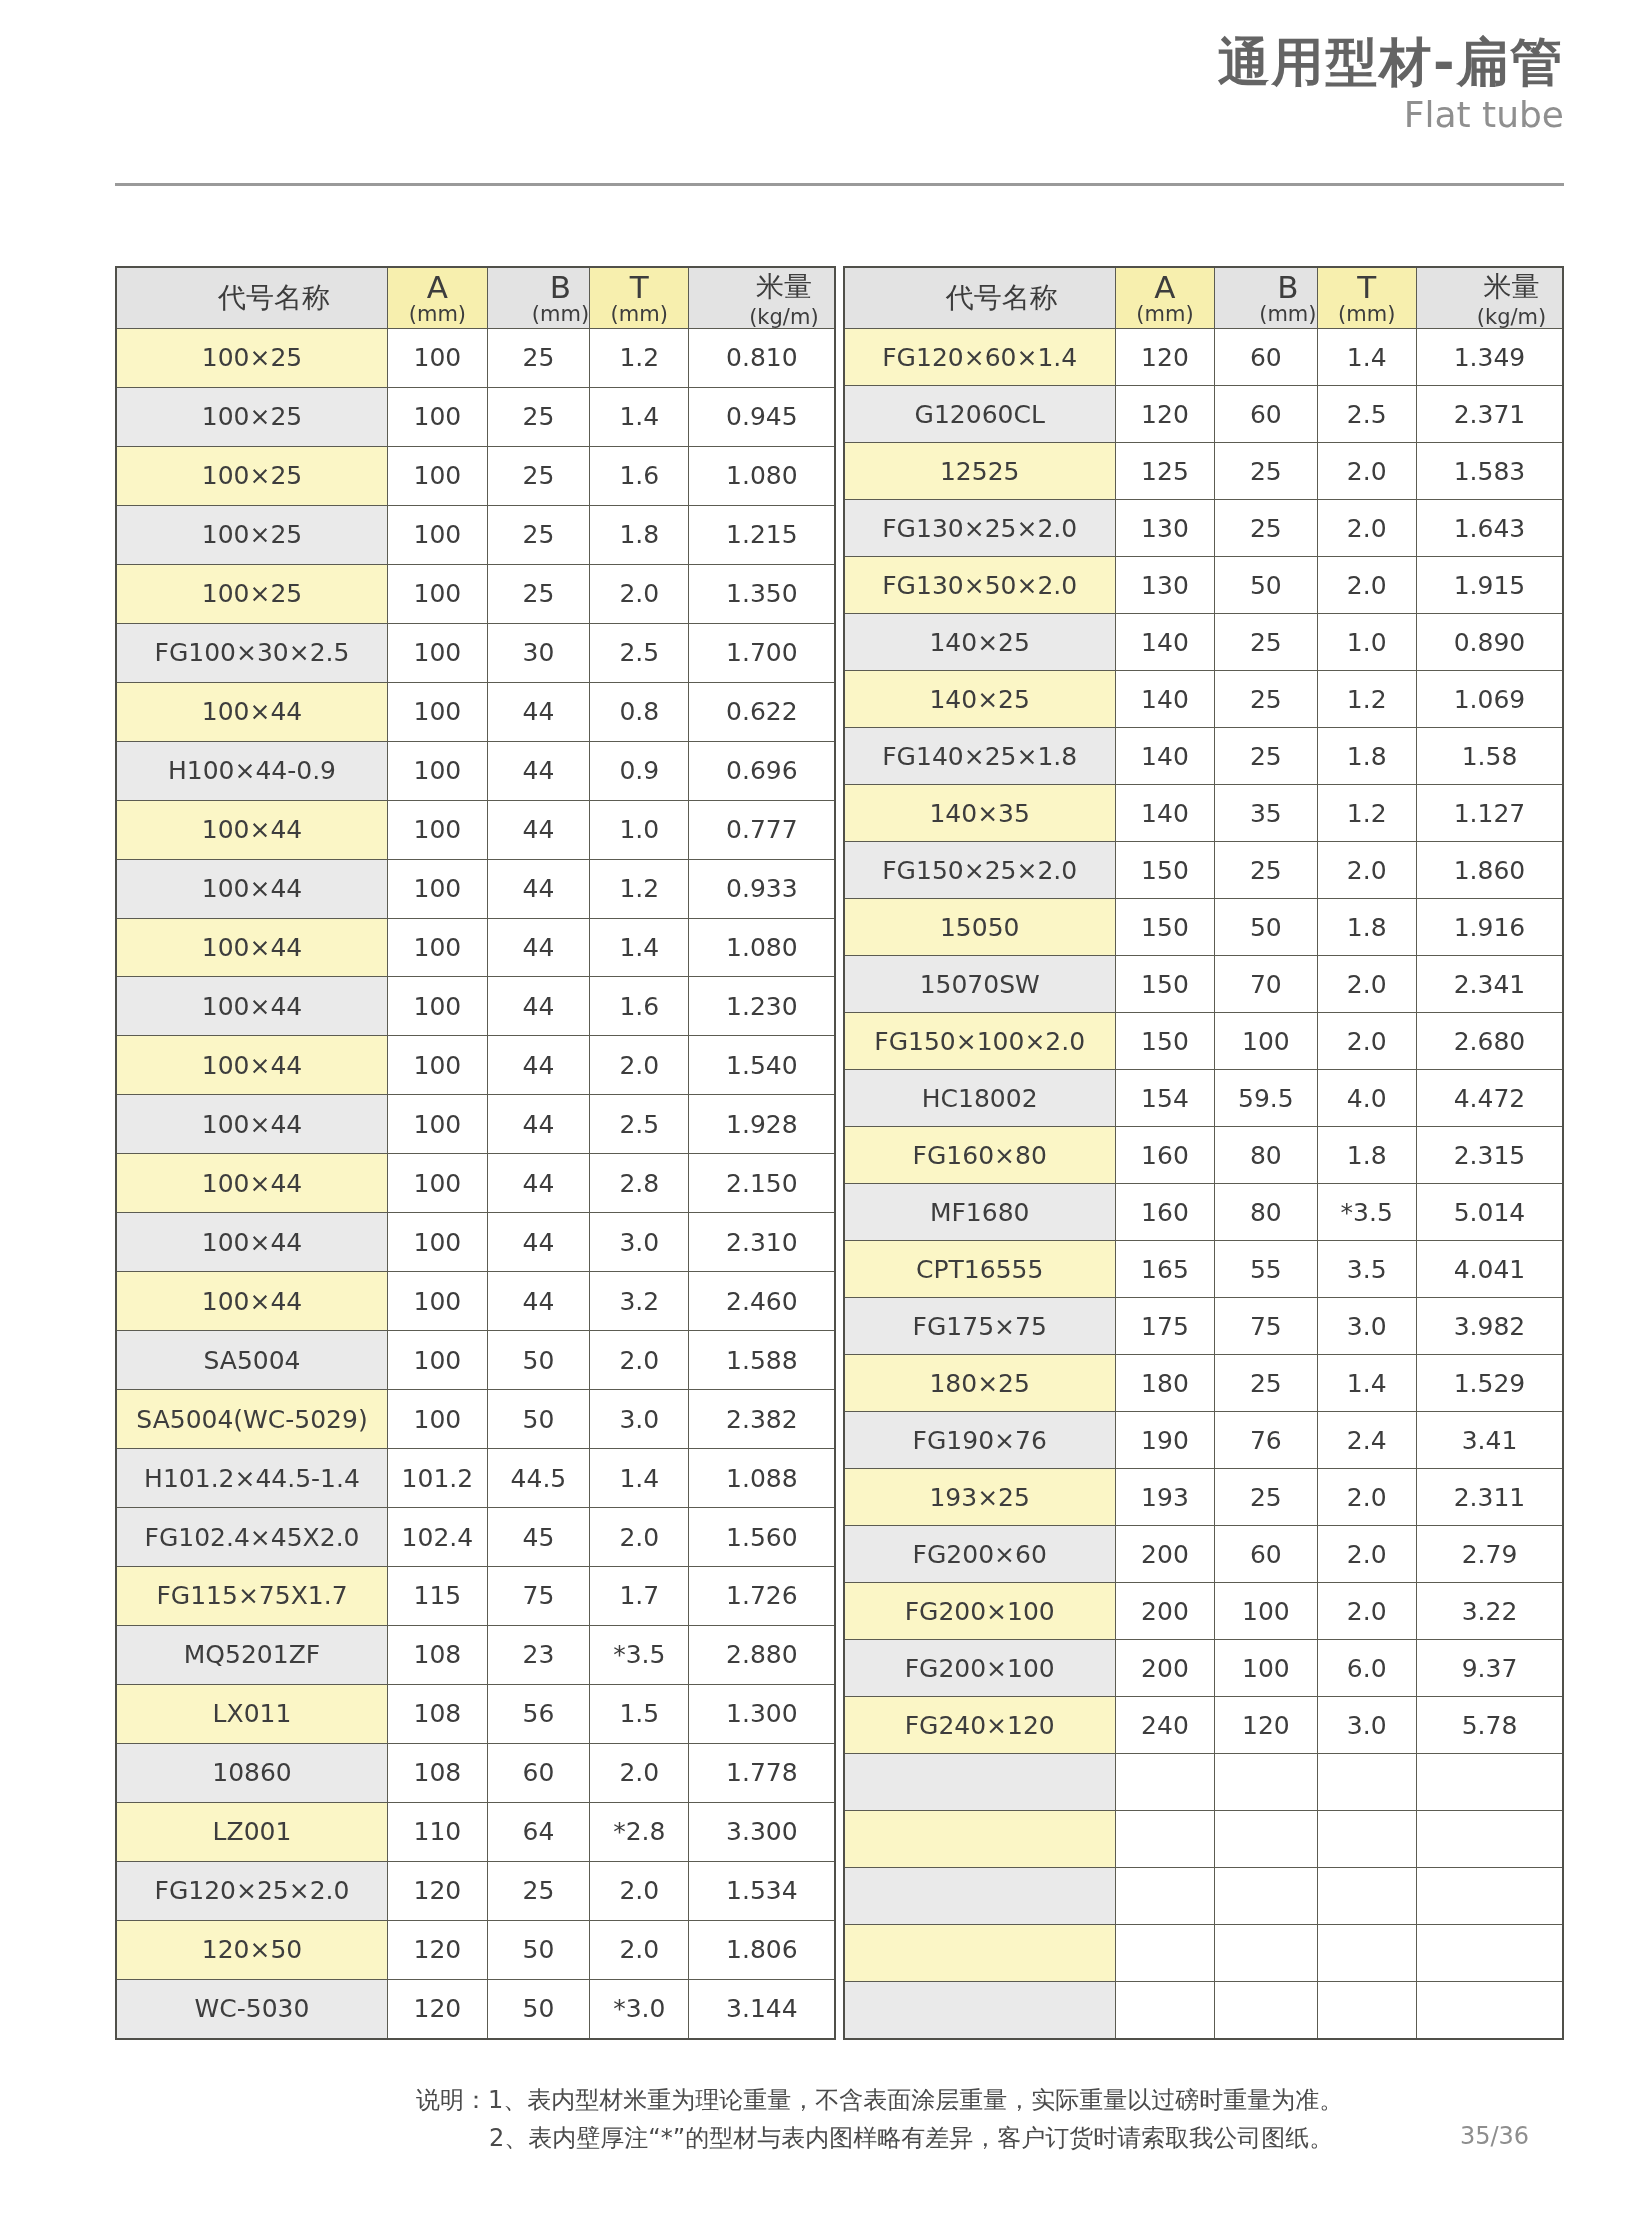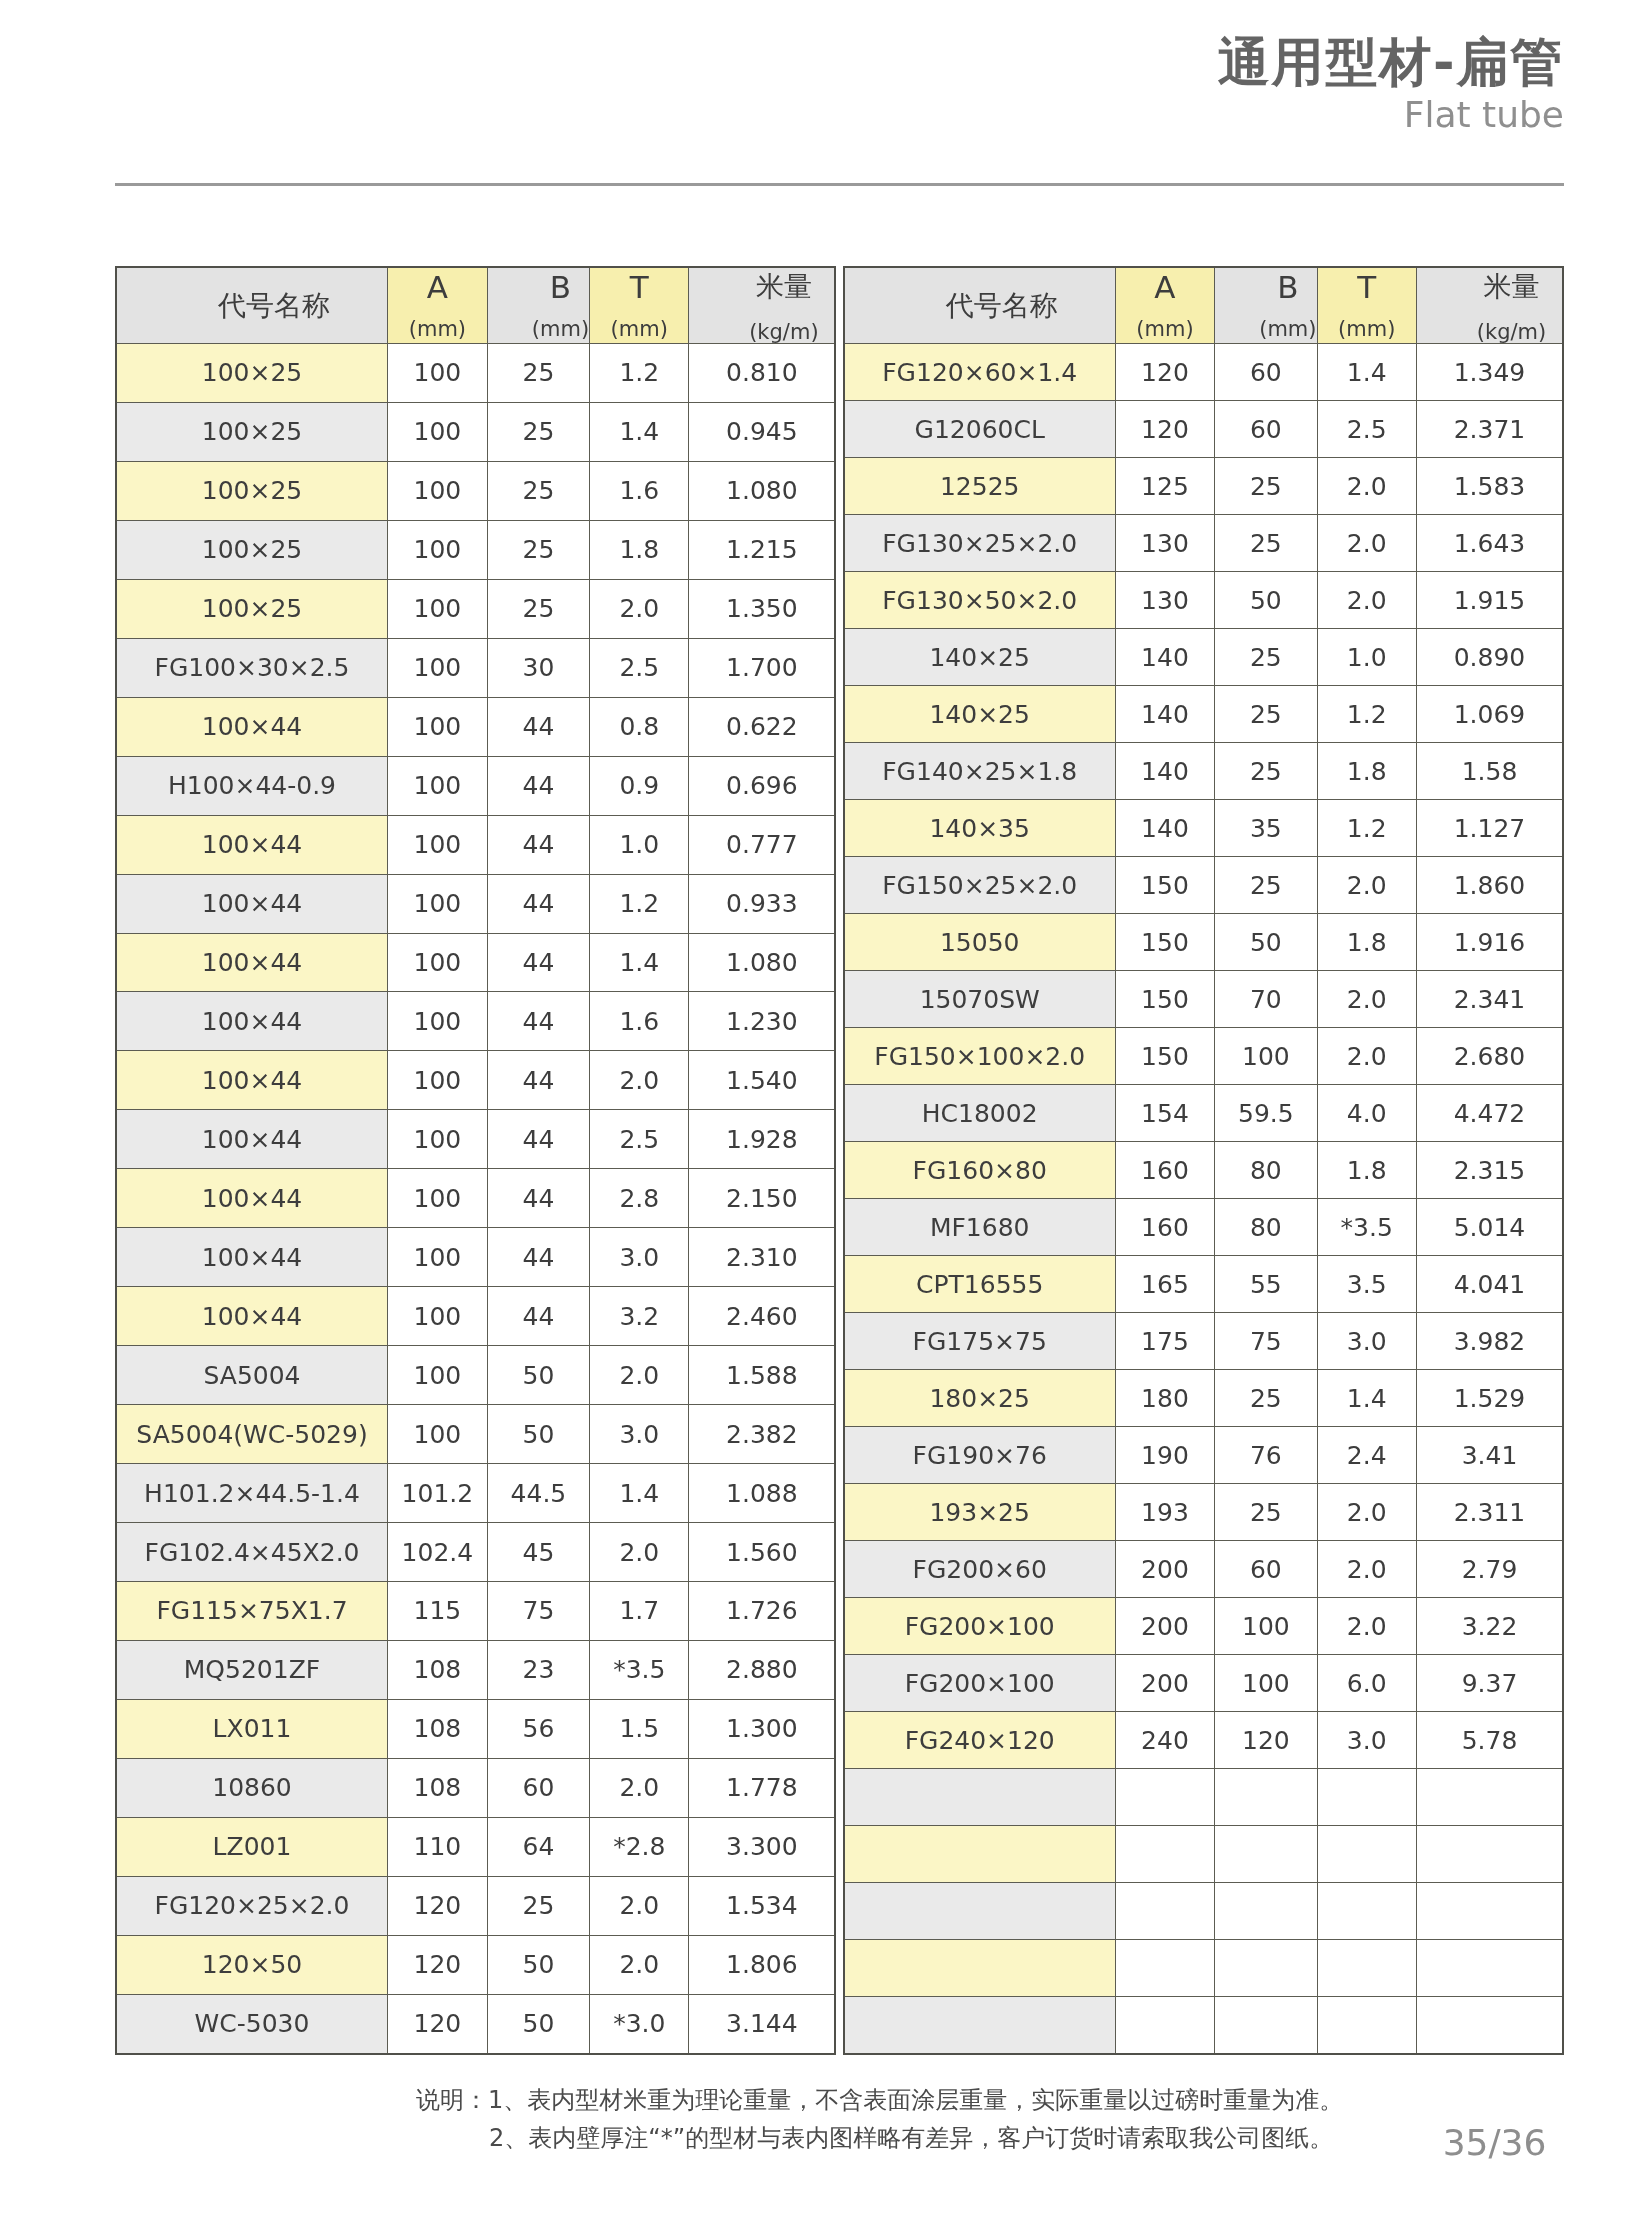--- a/index.html
+++ b/index.html
@@ -18,30 +18,30 @@
   .tables { position:absolute; left:115px; top:266px; width:1449px; display:flex; gap:6.3px; }
   table.spec { border-collapse:collapse; table-layout:fixed; flex:1; border:2.7px solid #50504a; }
   .spec th, .spec td { border:1.8px solid #5c5c52; text-align:center; vertical-align:middle; padding:0; overflow:hidden; }
   .spec tr.head { height:61px; }
   .spec tbody tr { height:57px; }
 
   th.hdr-gray   { background:#e3e3e3;padding-left:44px; }
   th.hdr-yellow { background:#f7efae; }
   .h-name { font-size:28px; font-weight:normal; color:#3d3d3d; }
   .h-main { font-size:31px; font-weight:normal; color:#3d3d3d; line-height:1.05; }
-  .h-sub  { font-size:21px; font-weight:normal; color:#3d3d3d; line-height:1.0; margin-top:16px; }
+  .h-sub  { font-size:21px; font-weight:normal; color:#3d3d3d; line-height:1.0; margin-top:1px; }
 
   .spec td { font-size:25px; background:#ffffff; }
   .spec tr.alt-yellow td.name { background:#fbf6c6; }
   .spec tr.alt-gray   td.name { background:#eaeaea; }
 
   
   .notes { position:absolute; left:416px; top:2081px; font-size:24px; color:#4a4a4a; line-height:1.6; white-space:nowrap; }
   .notes .line2 { padding-left:73px; }
-  .pagenum { position:absolute; left:1427px; top:2122px; width:135px; text-align:center; font-size:36px; color:#8e8e8e; }
+  .pagenum { position:absolute; left:1427px; top:2122px; width:135px; text-align:center; font-size:24px; color:#8e8e8e; }
 </style>
 </head>
 <body>
 
 <div class="page">
 
   <div class="header-block">
     <div class="title-zh">通用型材-扁管</div>
     <div class="title-en">Flat tube</div>
   </div>

